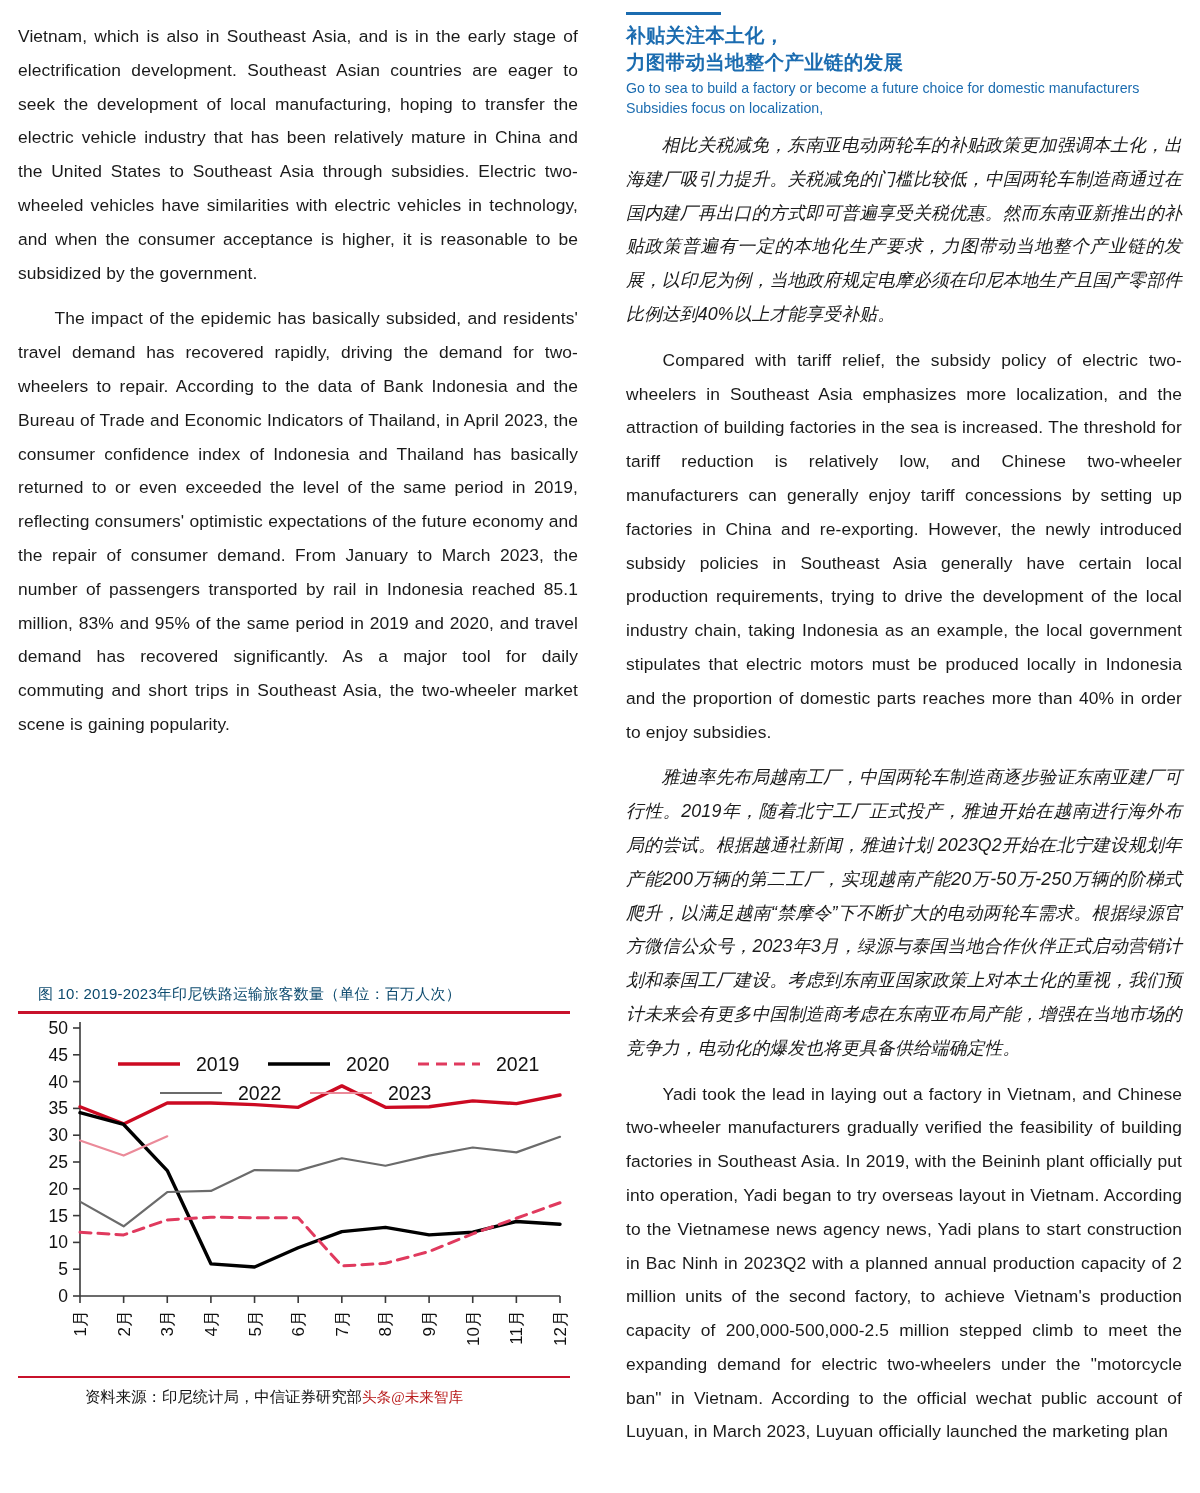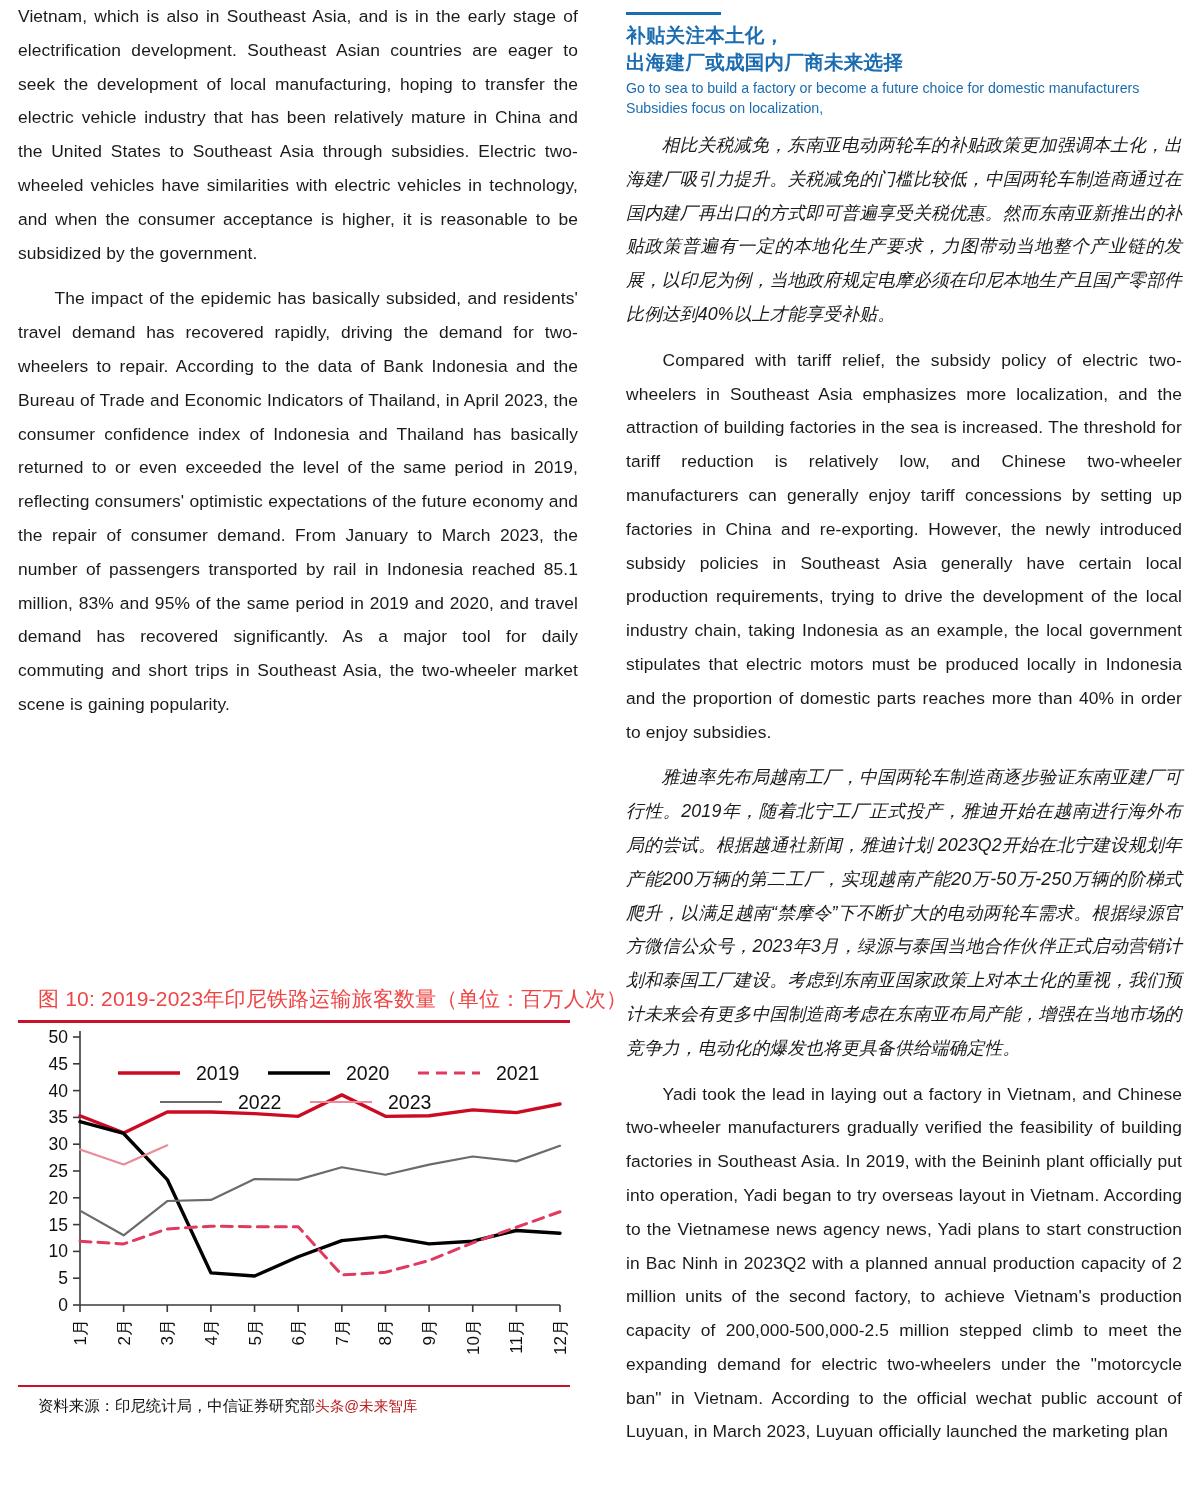--- a/index.html
+++ b/index.html
@@ -21,21 +21,21 @@
     box-sizing: border-box;
   }
   .col {
     position: absolute;
     top: 0;
     box-sizing: border-box;
   }
   .col-left {
     left: 18px;
     width: 560px;
-    padding-top: 0;
+    padding-top: 20px;
   }
   .col-right {
     left: 626px;
     width: 556px;
     padding-top: 8px;
   }
 
   p.para {
     margin: 0 0 0 0;
     text-align: justify;
@@ -81,63 +81,64 @@
   }
 
   
   .figure {
     position: absolute;
     left: 18px;
     top: 985px;
     width: 552px;
   }
   .fig-title {
-    font-size: 21px;
-    color: #ef4444;
+    font-size: 15px;
+    color: #0c4a6e;
     padding: 0 0 7px 20px;
     letter-spacing: 0.2px;
     white-space: nowrap;
   }
   .fig-rule {
     height: 2.5px;
     background: #c8112b;
     width: 100%;
   }
   .fig-rule.bottom { margin-top: 2px; }
   .fig-body {
     position: relative;
     height: 360px;
   }
   .fig-foot {
     display: flex;
-    justify-content: flex-start;
+    justify-content: center;
     align-items: baseline;
     font-size: 15.4px;
     color: #111;
     padding: 9px 6px 0 20px;
+    font-family: Liberation Serif, serif;
   }
   .fig-foot .credit { color: #b91c1c; font-size: 14.6px; padding-right: 54px;}
 
   svg { display: block; }
 </style>
 </head>
 <body>
 
 <div class="page">
 
   <div class="col col-left">
     <p class="para">Vietnam, which is also in Southeast Asia, and is in the early stage of electrification development. Southeast Asian countries are eager to seek the development of local manufacturing, hoping to transfer the electric vehicle industry that has been relatively mature in China and the United States to Southeast Asia through subsidies. Electric two-wheeled vehicles have similarities with electric vehicles in technology, and when the consumer acceptance is higher, it is reasonable to be subsidized by the government.</p>
     <p class="para indent-en gap">The impact of the epidemic has basically subsided, and residents' travel demand has recovered rapidly, driving the demand for two-wheelers to repair. According to the data of Bank Indonesia and the Bureau of Trade and Economic Indicators of Thailand, in April 2023, the consumer confidence index of Indonesia and Thailand has basically returned to or even exceeded the level of the same period in 2019, reflecting consumers' optimistic expectations of the future economy and the repair of consumer demand. From January to March 2023, the number of passengers transported by rail in Indonesia reached 85.1 million, 83% and 95% of the same period in 2019 and 2020, and travel demand has recovered significantly. As a major tool for daily commuting and short trips in Southeast Asia, the two-wheeler market scene is gaining popularity.</p>
   </div>
 
   <div class="col col-right">
     <div class="hdr-rule"></div>
     <div class="hdr-zh">
       <div>补贴关注本土化，</div>
-      <div>出海建厂或成国内厂商未来选择</div>
+      <div>力图带动当地整个产业链的发展</div>
     </div>
     <div class="hdr-en">
       <div>Go to sea to build a factory or become a future choice for domestic manufacturers</div>
       <div>Subsidies focus on localization,</div>
     </div>
 
     <p class="para zh indent" style="margin-top:11px;">相比关税减免，东南亚电动两轮车的补贴政策更加强调本土化，出海建厂吸引力提升。关税减免的门槛比较低，中国两轮车制造商通过在国内建厂再出口的方式即可普遍享受关税优惠。然而东南亚新推出的补贴政策普遍有一定的本地化生产要求，力图带动当地整个产业链的发展，以印尼为例，当地政府规定电摩必须在印尼本地生产且国产零部件比例达到40%以上才能享受补贴。</p>
     <p class="para indent-en gap">Compared with tariff relief, the subsidy policy of electric two-wheelers in Southeast Asia emphasizes more localization, and the attraction of building factories in the sea is increased. The threshold for tariff reduction is relatively low, and Chinese two-wheeler manufacturers can generally enjoy tariff concessions by setting up factories in China and re-exporting. However, the newly introduced subsidy policies in Southeast Asia generally have certain local production requirements, trying to drive the development of the local industry chain, taking Indonesia as an example, the local government stipulates that electric motors must be produced locally in Indonesia and the proportion of domestic parts reaches more than 40% in order to enjoy subsidies.</p>
     <p class="para zh indent gap">雅迪率先布局越南工厂，中国两轮车制造商逐步验证东南亚建厂可行性。2019年，随着北宁工厂正式投产，雅迪开始在越南进行海外布局的尝试。根据越通社新闻，雅迪计划 2023Q2开始在北宁建设规划年产能200万辆的第二工厂，实现越南产能20万-50万-250万辆的阶梯式爬升，以满足越南“禁摩令”下不断扩大的电动两轮车需求。根据绿源官方微信公众号，2023年3月，绿源与泰国当地合作伙伴正式启动营销计划和泰国工厂建设。考虑到东南亚国家政策上对本土化的重视，我们预计未来会有更多中国制造商考虑在东南亚布局产能，增强在当地市场的竞争力，电动化的爆发也将更具备供给端确定性。</p>
     <p class="para indent-en gap">Yadi took the lead in laying out a factory in Vietnam, and Chinese two-wheeler manufacturers gradually verified the feasibility of building factories in Southeast Asia. In 2019, with the Beininh plant officially put into operation, Yadi began to try overseas layout in Vietnam. According to the Vietnamese news agency news, Yadi plans to start construction in Bac Ninh in 2023Q2 with a planned annual production capacity of 2 million units of the second factory, to achieve Vietnam's production capacity of 200,000-500,000-2.5 million stepped climb to meet the expanding demand for electric two-wheelers under the "motorcycle ban" in Vietnam. According to the official wechat public account of Luyuan, in March 2023, Luyuan officially launched the marketing plan</p>

